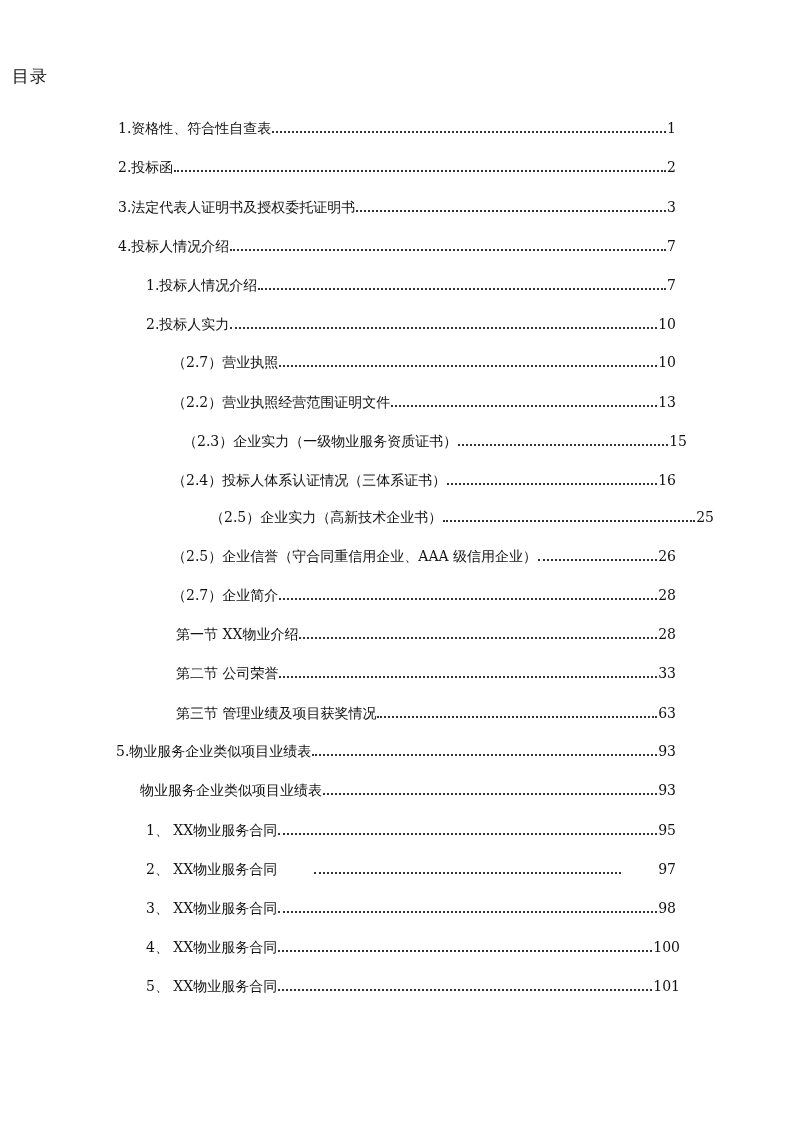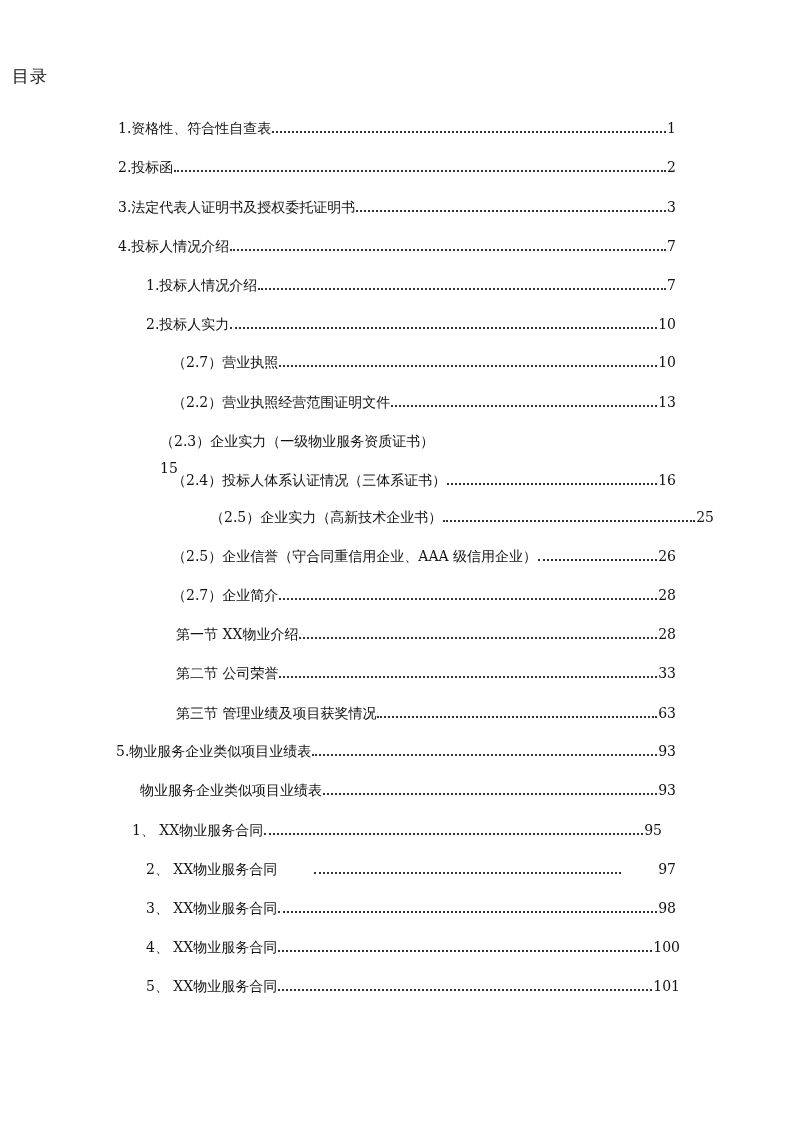--- a/index.html
+++ b/index.html
@@ -53,21 +53,21 @@
     <div class="toc-row" style="left: 172px; top: 352px; width: 504px;">
       <span class="label">（2.7）营业执照</span>
       <span class="dots"></span>
       <span class="page">10</span>
     </div>
     <div class="toc-row" style="left: 172px; top: 392px; width: 504px;">
       <span class="label">（2.2）营业执照经营范围证明文件</span>
       <span class="dots"></span>
       <span class="page">13</span>
     </div>
-    <div class="toc-row" style="left: 160px; top: 431px; width: 504px; flex-direction: column;">
+    <div class="toc-row" style="left: 183px; top: 431px; width: 504px;">
       <span class="label">（2.3）企业实力（一级物业服务资质证书）</span>
       <span class="dots"></span>
       <span class="page">15</span>
     </div>
     <div class="toc-row" style="left: 172px; top: 470px; width: 504px;">
       <span class="label">（2.4）投标人体系认证情况（三体系证书）</span>
       <span class="dots"></span>
       <span class="page">16</span>
     </div>
     <div class="toc-row" style="left: 172px; top: 507px; width: 504px; margin-left: 38px;">
@@ -103,21 +103,21 @@
     <div class="toc-row" style="left: 116px; top: 741px; width: 560px;">
       <span class="label">5.物业服务企业类似项目业绩表</span>
       <span class="dots"></span>
       <span class="page">93</span>
     </div>
     <div class="toc-row" style="left: 140px; top: 780px; width: 536px;">
       <span class="label">物业服务企业类似项目业绩表</span>
       <span class="dots"></span>
       <span class="page">93</span>
     </div>
-    <div class="toc-row" style="left: 132px; top: 820px; width: 530px;">
+    <div class="toc-row" style="left: 146px; top: 820px; width: 530px;">
       <span class="label">1、  XX物业服务合同</span>
       <span class="dots"></span>
       <span class="page">95</span>
     </div>
     <div class="toc-row" style="left: 146px; top: 859px; width: 530px; gap: 36px;">
       <span class="label">2、  XX物业服务合同</span>
       <span class="dots"></span>
       <span class="page">97</span>
     </div>
     <div class="toc-row" style="left: 146px; top: 898px; width: 530px;">

